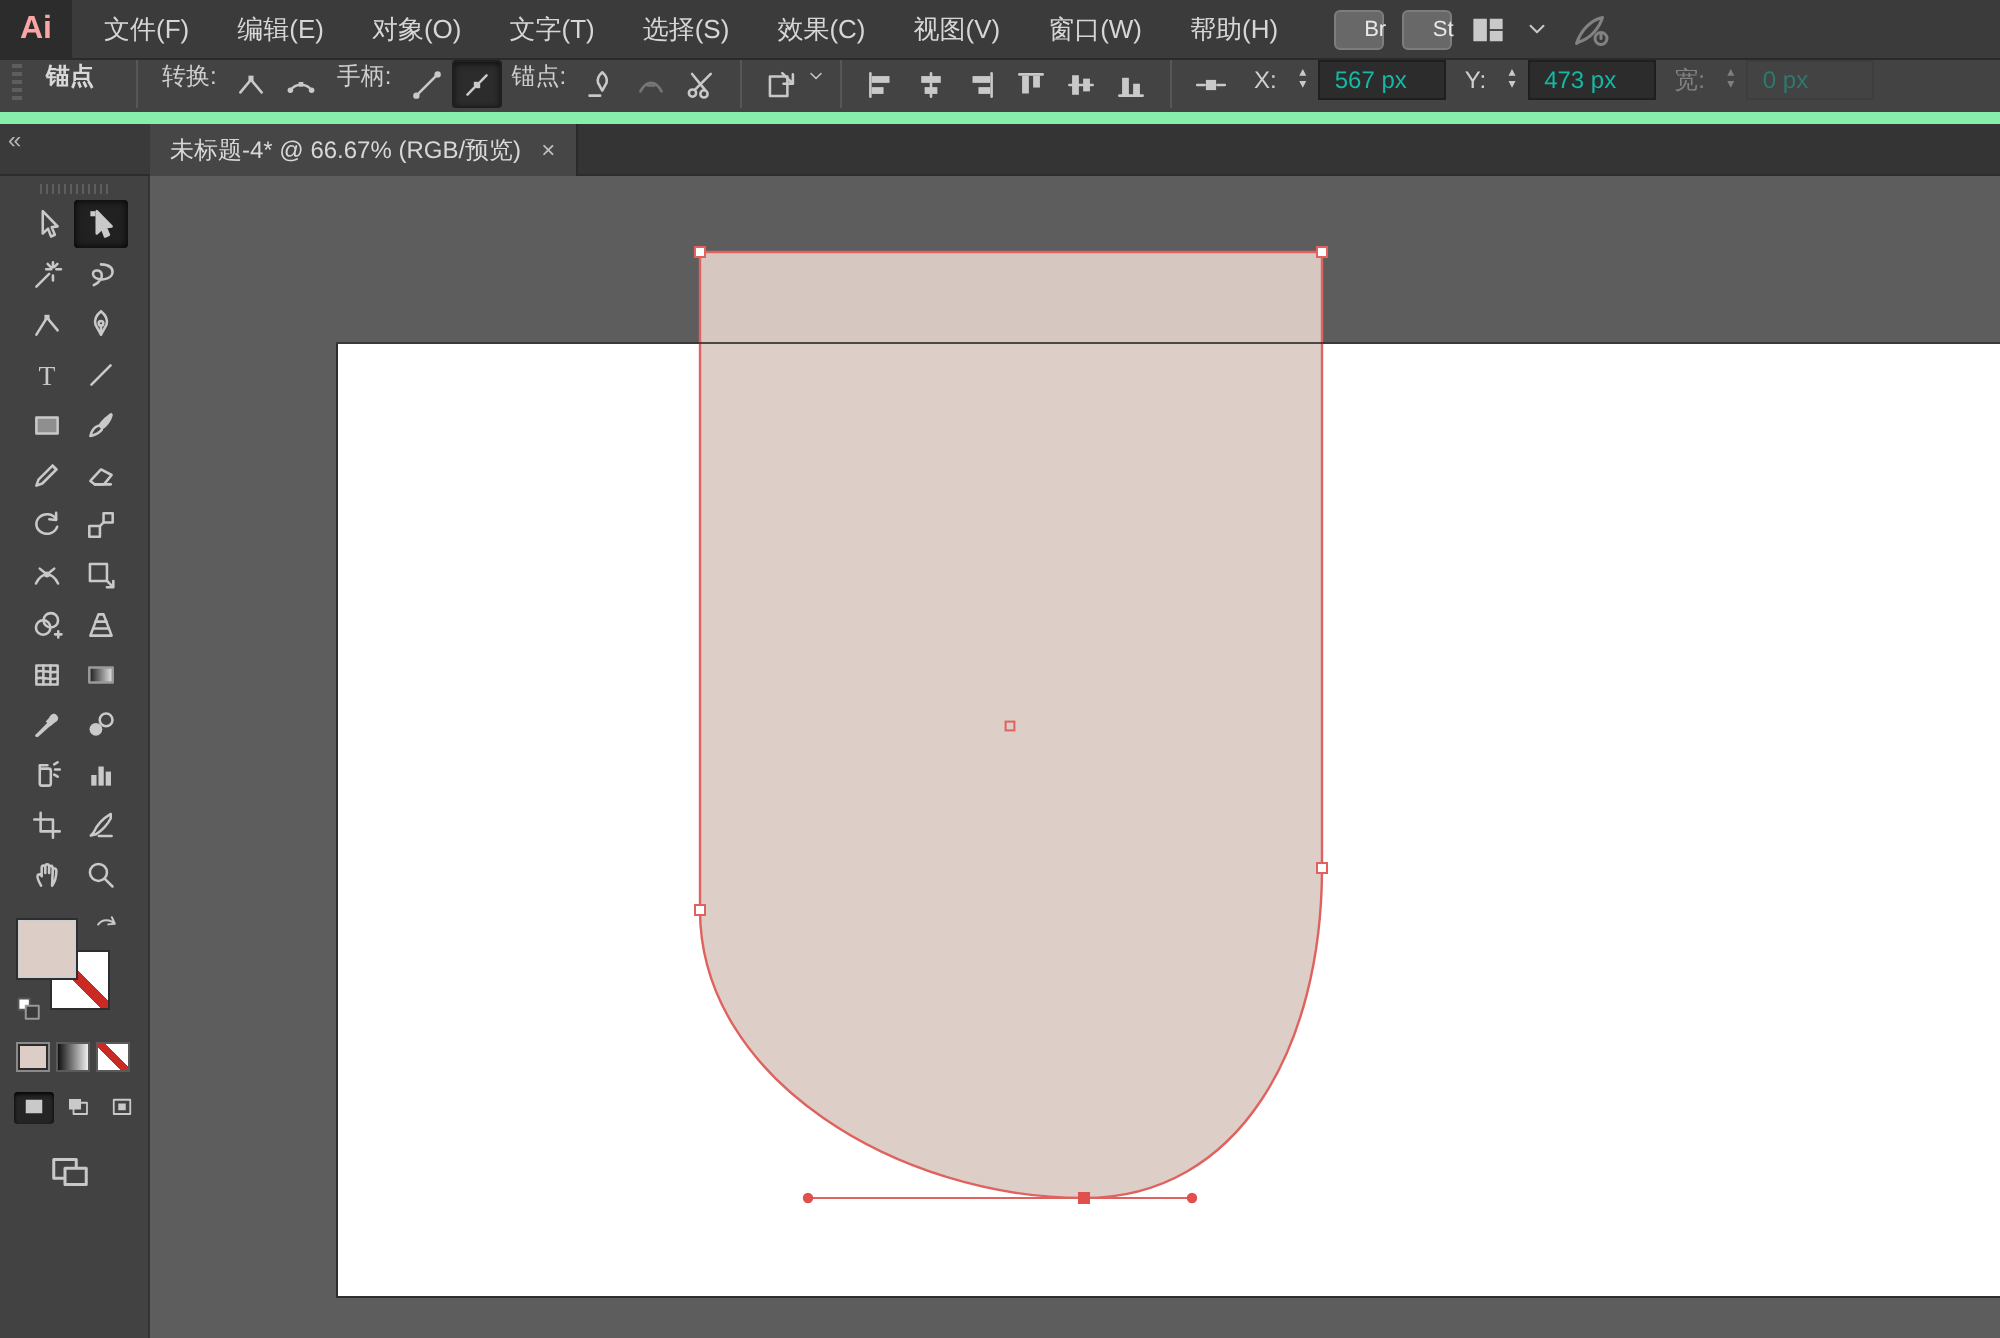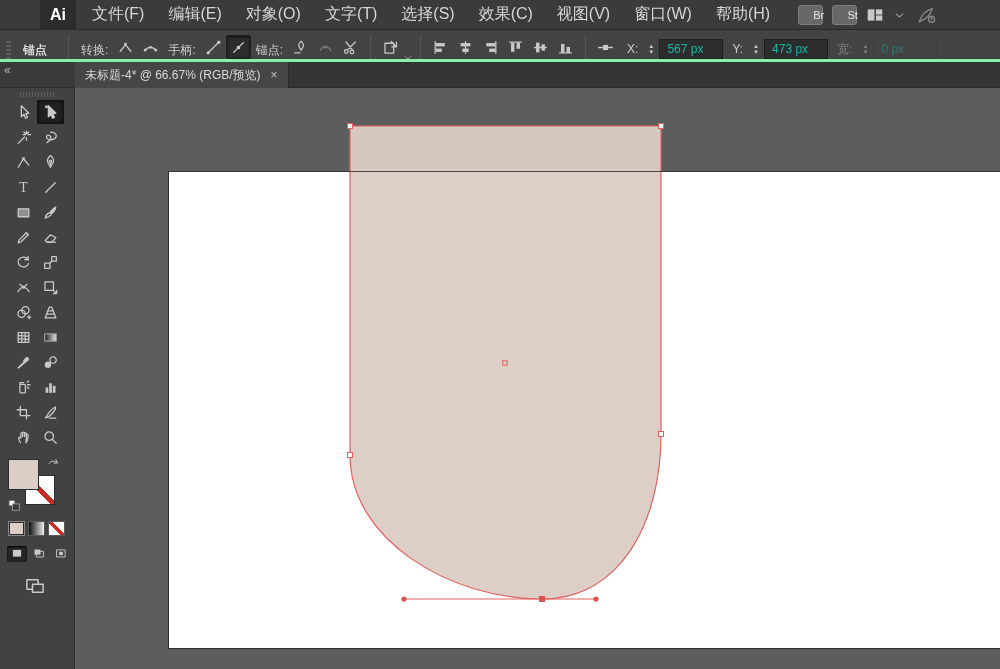--- a/index.html
+++ b/index.html
@@ -3,36 +3,36 @@
 <meta charset="utf-8">
 <style>
   * { margin:0; padding:0; box-sizing:border-box; }
   html,body { width:1000px; height:669px; overflow:hidden; background:#5d5d5d;
     font-family:"Liberation Sans","DejaVu Sans",sans-serif; }
   .app { position:relative; width:1000px; height:669px; background:#5d5d5d; overflow:hidden; }
 
   
   .menubar { position:absolute; top:0; left:0; right:0; height:30px; background:#3b3b3b;
     border-bottom:1px solid #2a2a2a; display:flex; align-items:center; z-index:5; }
-  .logo { width:36px; height:30px; background:#2c2c2c; color:#ffffff; font-weight:bold;
-    font-size:16px; display:flex; align-items:center; justify-content:center;margin-left:40px; }
+  .logo { width:36px; height:30px; background:#2c2c2c; color:#fca5a5; font-weight:bold;
+    font-size:16px; display:flex; align-items:center; justify-content:center; }
   .menu { display:flex; height:30px; margin-left:4px; }
-  .mi { color:#d6d6d6; font-size:16px; padding:0 12px; height:30px; display:inline-flex;
+  .mi { color:#d6d6d6; font-size:13px; padding:0 12px; height:30px; display:inline-flex;
     align-items:center; cursor:default; white-space:nowrap; }
   .mb-right { margin-left:16px; display:flex; align-items:center; gap:9px; }
   .sq-btn { width:25px; height:20px; background:#686868; border:1px solid #7d7d7d; border-radius:3px;
     color:#e8e8e8; font-size:11px; display:flex; align-items:center; justify-content:center;padding-left:16px; }
   .micon { width:18px; height:18px; display:inline-block; }
   .micon.chev { width:13px; height:13px; }
   .micon.cslive { width:22px; height:20px; opacity:.5; }
   .micon svg { width:100%; height:100%; }
 
   
   .controlbar { position:absolute; top:30px; left:0; right:0; height:32px; background:#434343;
-    border-bottom:3px solid #86efac; display:flex; align-items:flex-end; padding:0 4px; z-index:5; }
+    border-bottom:6px solid #86efac; display:flex; align-items:flex-start; padding:0 4px; z-index:5; }
   .grip-v { width:5px; height:20px; margin:0 7px 0 2px;
     background:repeating-linear-gradient(0deg,#5e5e5e 0 2px,transparent 2px 4px); }
   .cb-label { font-size:12px; color:#cfcfcf; margin:0 5px; white-space:nowrap; }
   .cb-label.bold { font-weight:bold; color:#d8d8d8; margin-right:14px; }
   .cb-btn { width:25px; height:24px; padding:3px; border-radius:2px; display:inline-flex;
     align-items:center; justify-content:center; background:transparent; border:1px solid transparent; }
   .cb-btn svg { width:17px; height:17px; }
   .cb-btn.pressed { background:#2c2c2c; border:1px solid #1f1f1f; box-shadow:inset 0 1px 3px rgba(0,0,0,.65); }
   .cb-btn.disabled { opacity:.38; }
   .sep { width:1px; height:24px; background:#565656; margin:0 7px; flex:none; }

